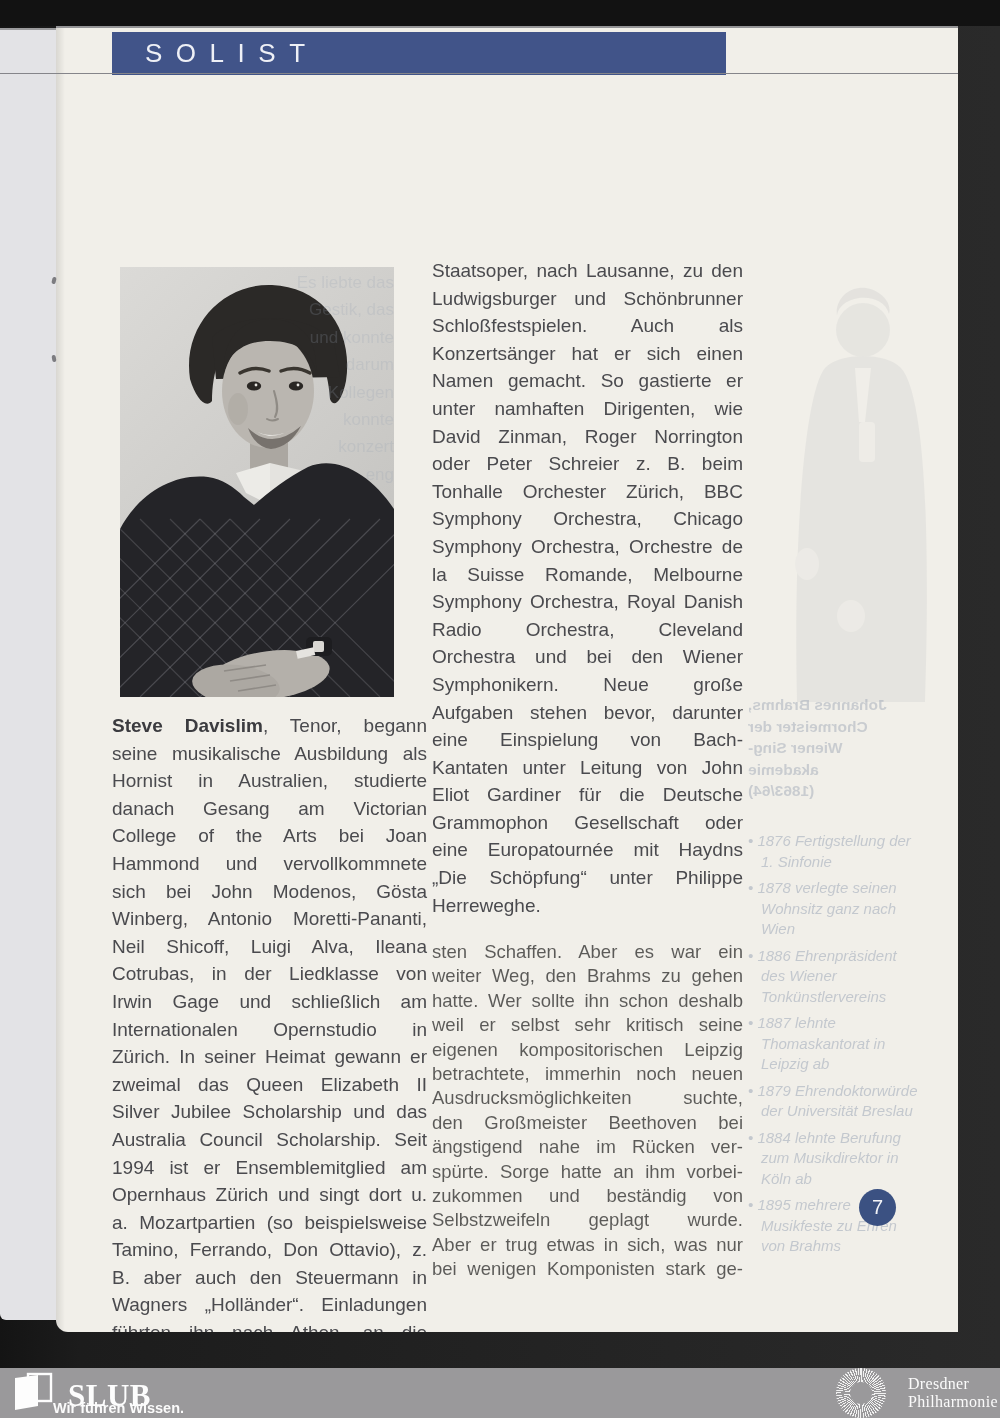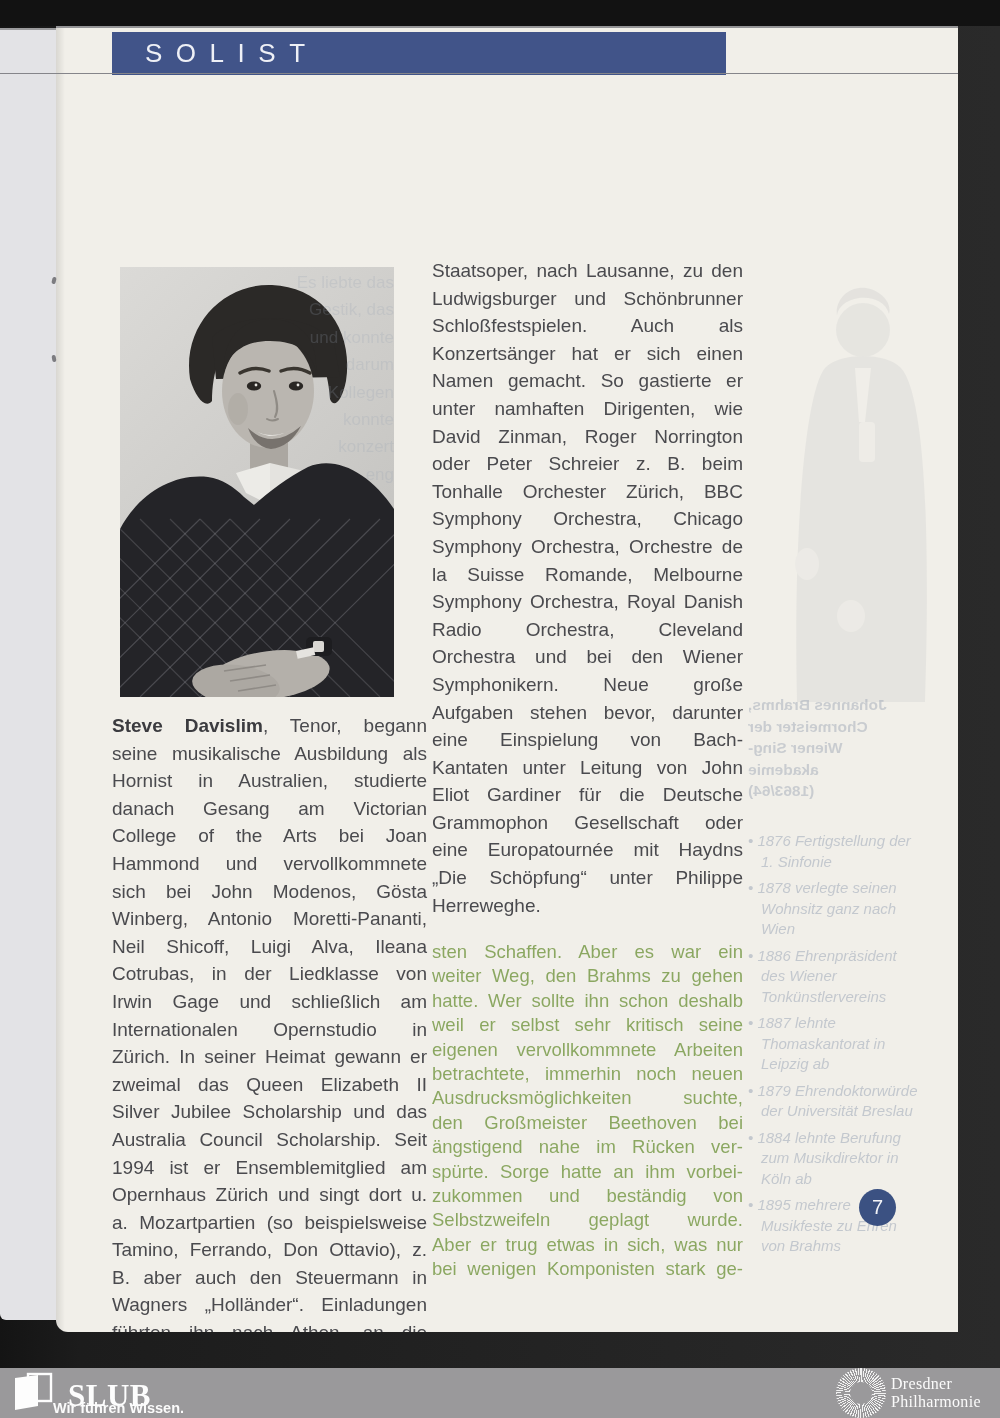--- a/index.html
+++ b/index.html
@@ -35,21 +35,21 @@
   .col-left{left:56px;top:684px;width:315px;}
   .col-left p{text-align-last:justify;}
   .col-right{left:376px;top:229px;width:311px;}
   .col b{color:#3b3b3f;}
 
   
   .ghost{pointer-events:none;}
   .ghost-fragments{position:absolute;left:244px;top:240px;width:127px;text-align:right;
         font-size:17px;line-height:27.4px;color:#97a2b2;opacity:.22;}
   .ghost-body{position:absolute;left:376px;top:912px;width:311px;font-size:18.5px;
-        color:#4d7c0f;opacity:.62;}
+        color:#000000;opacity:.62;}
   .ghost-body div{text-align:justify;text-align-last:justify;line-height:24.4px;}
   .brahms-ghost{position:absolute;left:699px;top:236px;opacity:.10;}
   .ghost-caption{position:absolute;left:692px;top:666px;width:160px;transform:scaleX(-1);
         text-align:right;font-weight:700;font-size:15.5px;line-height:21.5px;
         color:#8f9aac;opacity:.40;}
   .ghost-timeline{position:absolute;left:692px;top:767px;width:170px;font-style:italic;
         font-size:15px;line-height:20.5px;color:#97a2b4;opacity:.50;margin-top:36px;}
   .timeline-item{margin:0 0 6px 0;padding-left:13px;text-indent:-13px;}
 
   
@@ -59,21 +59,21 @@
   
   .footer{position:absolute;left:0;top:1368px;width:1000px;height:50px;background:#9a999b;}
   .slub{position:absolute;left:12px;top:2px;display:flex;align-items:flex-end;}
   .slub-name{color:#fdfdfd;font-family:"Liberation Serif",serif;font-weight:700;
         font-size:31px;line-height:32px;margin-left:14px;letter-spacing:.5px;}
   .slub-tagline{position:absolute;left:53px;top:32px;color:#fbfbfb;font-weight:700;font-size:14.5px;}
   .phil{position:absolute;left:836px;top:0;height:50px;display:flex;align-items:center;}
   .sunburst{width:50px;height:50px;border-radius:50%;position:relative;flex:0 0 auto;
         background:repeating-conic-gradient(#f2f2f2 0deg 2.6deg,rgba(255,255,255,0) 2.6deg 6.4deg);}
   .sunburst::after{content:"";position:absolute;inset:14px;border-radius:50%;background:#9a999b;}
-  .phil-text{margin-left:5px;color:#fbfbfb;font-family:"Liberation Serif",serif;
+  .phil-text{margin-left:22px;color:#fbfbfb;font-family:"Liberation Serif",serif;
         font-size:16px;line-height:18px;letter-spacing:.3px;}
 </style>
 </head>
 <body>
 
 <div class="stage">
   <div class="top-band"></div>
 
   <div class="page-under"></div>
 
@@ -149,21 +149,21 @@
 
     <div class="col col-right">
       <p>Staatsoper, nach Lausanne, zu den Ludwigsburger und Schönbrunner Schloßfestspielen. Auch als Konzertsänger hat er sich einen Namen gemacht. So gastierte er unter namhaften Dirigenten, wie David Zinman, Roger Norrington oder Peter Schreier z. B. beim Tonhalle Orchester Zürich, BBC Symphony Orchestra, Chicago Symphony Orchestra, Orchestre de la Suisse Romande, Melbourne Symphony Orchestra, Royal Danish Radio Orchestra, Cleveland Orchestra und bei den Wiener Symphonikern. Neue große Aufgaben stehen bevor, darunter eine Einspielung von Bach-Kantaten unter Leitung von John Eliot Gardiner für die Deutsche Grammophon Gesellschaft oder eine Europatournée mit Haydns „Die Schöpfung“ unter Philippe Herreweghe.</p>
     </div>
 
     <div class="ghost ghost-body">
         <div>sten Schaffen. Aber es war ein</div>
         <div>weiter Weg, den Brahms zu gehen</div>
         <div>hatte. Wer sollte ihn schon deshalb</div>
         <div>weil er selbst sehr kritisch seine</div>
-        <div>eigenen vervollkommnete Arbeiten</div>
+        <div>eigenen kompositorischen Leipzig</div>
         <div>betrachtete, immerhin noch neuen</div>
         <div>Ausdrucksmöglichkeiten suchte,</div>
         <div>den Großmeister Beethoven bei</div>
         <div>ängstigend nahe im Rücken ver-</div>
         <div>spürte. Sorge hatte an ihm vorbei-</div>
         <div>zukommen und beständig von</div>
         <div>Selbstzweifeln geplagt wurde.</div>
         <div>Aber er trug etwas in sich, was nur</div>
         <div>bei wenigen Komponisten stark ge-</div>
       </div>

